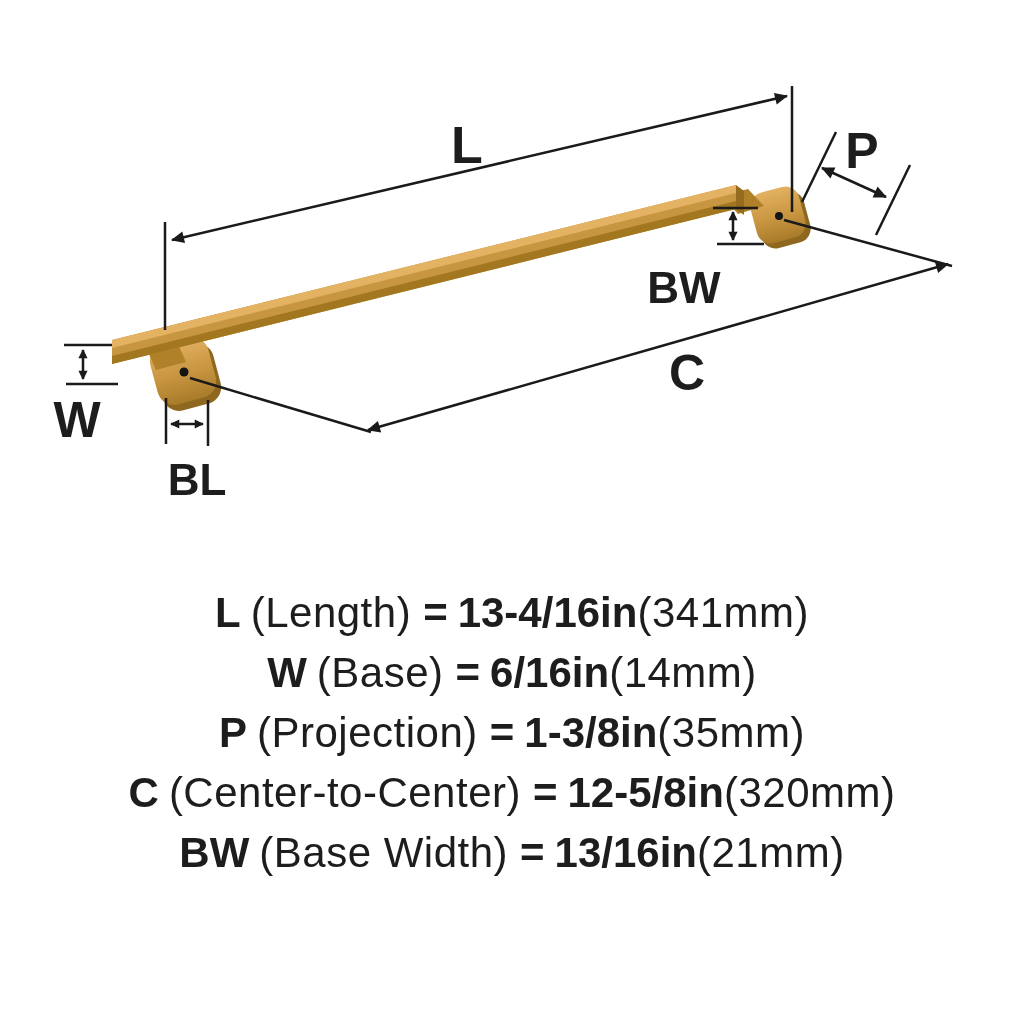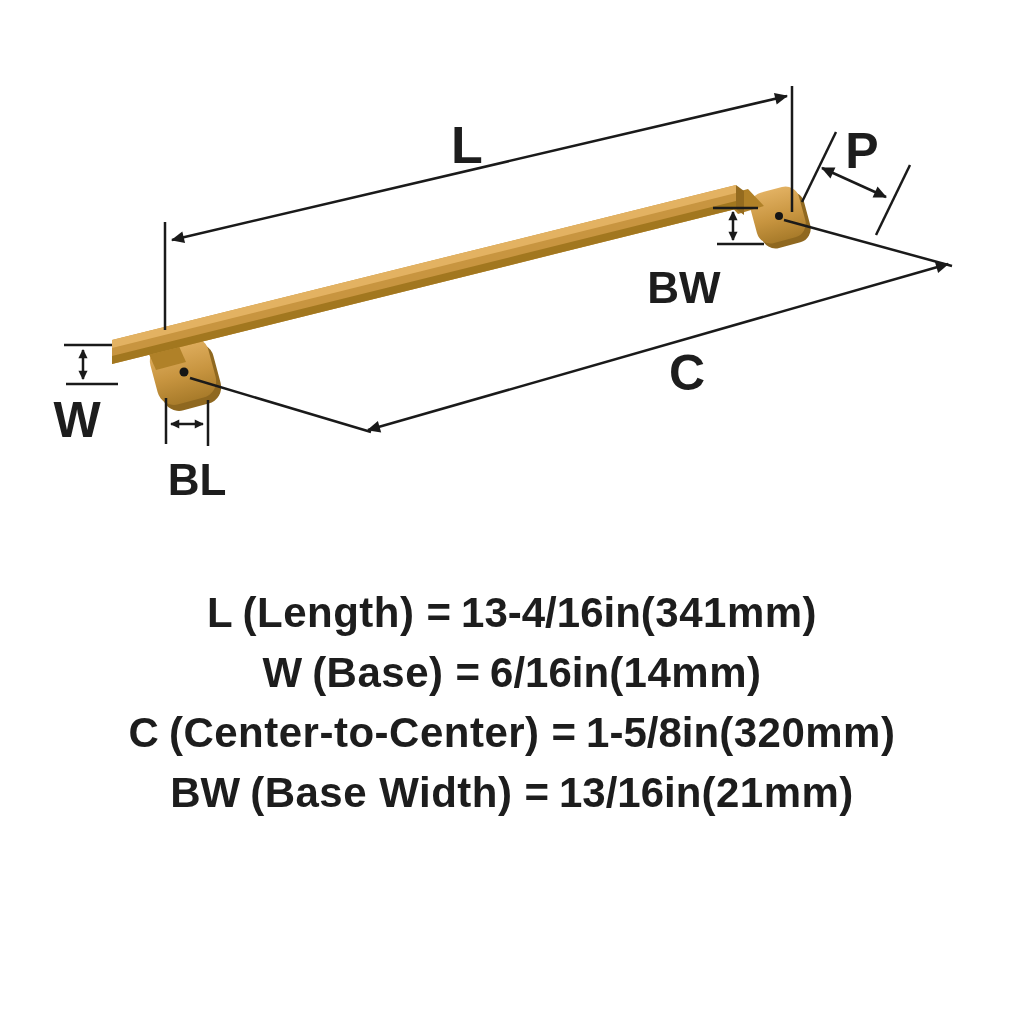--- a/index.html
+++ b/index.html
@@ -25,21 +25,21 @@
     margin-top: 38px;
     text-align: center;
     color: #1d1d1d;
   }
   .spec-row {
     font-size: 42px;
     line-height: 60px;
     white-space: nowrap;
   }
   .sym, .eq, .val { font-weight: 700; }
-  .nm, .met { font-weight: 700; letter-spacing: 0.5px; }
+  .nm, .met { font-weight: 400; letter-spacing: 0.5px; }
   .nm { margin-left: 10px; margin-right: 12px; }
   .eq { margin-right: 10px; }
 </style>
 </head>
 <body>
 
 <div class="stage">
 
   <svg viewBox="0 0 1024 545" width="1024" height="545">
     <defs>
@@ -120,20 +120,23 @@
   </svg>
 
   <div class="specs">
     <div class="spec-row">
       <span class="sym">L</span><span class="nm">(Length)</span><span class="eq">=</span><span class="val">13-4/16in</span><span class="met">(341mm)</span>
     </div>
     <div class="spec-row">
       <span class="sym">W</span><span class="nm">(Base)</span><span class="eq">=</span><span class="val">6/16in</span><span class="met">(14mm)</span>
     </div>
     <div class="spec-row">
-      <span class="sym">C</span><span class="nm">(Center-to-Center)</span><span class="eq">=</span><span class="val">1-5/8in</span><span class="met">(320mm)</span>
+      <span class="sym">P</span><span class="nm">(Projection)</span><span class="eq">=</span><span class="val">1-3/8in</span><span class="met">(35mm)</span>
+    </div>
+    <div class="spec-row">
+      <span class="sym">C</span><span class="nm">(Center-to-Center)</span><span class="eq">=</span><span class="val">12-5/8in</span><span class="met">(320mm)</span>
     </div>
     <div class="spec-row">
       <span class="sym">BW</span><span class="nm">(Base Width)</span><span class="eq">=</span><span class="val">13/16in</span><span class="met">(21mm)</span>
     </div>
   </div>
 
 </div>
 
 </body></html>

